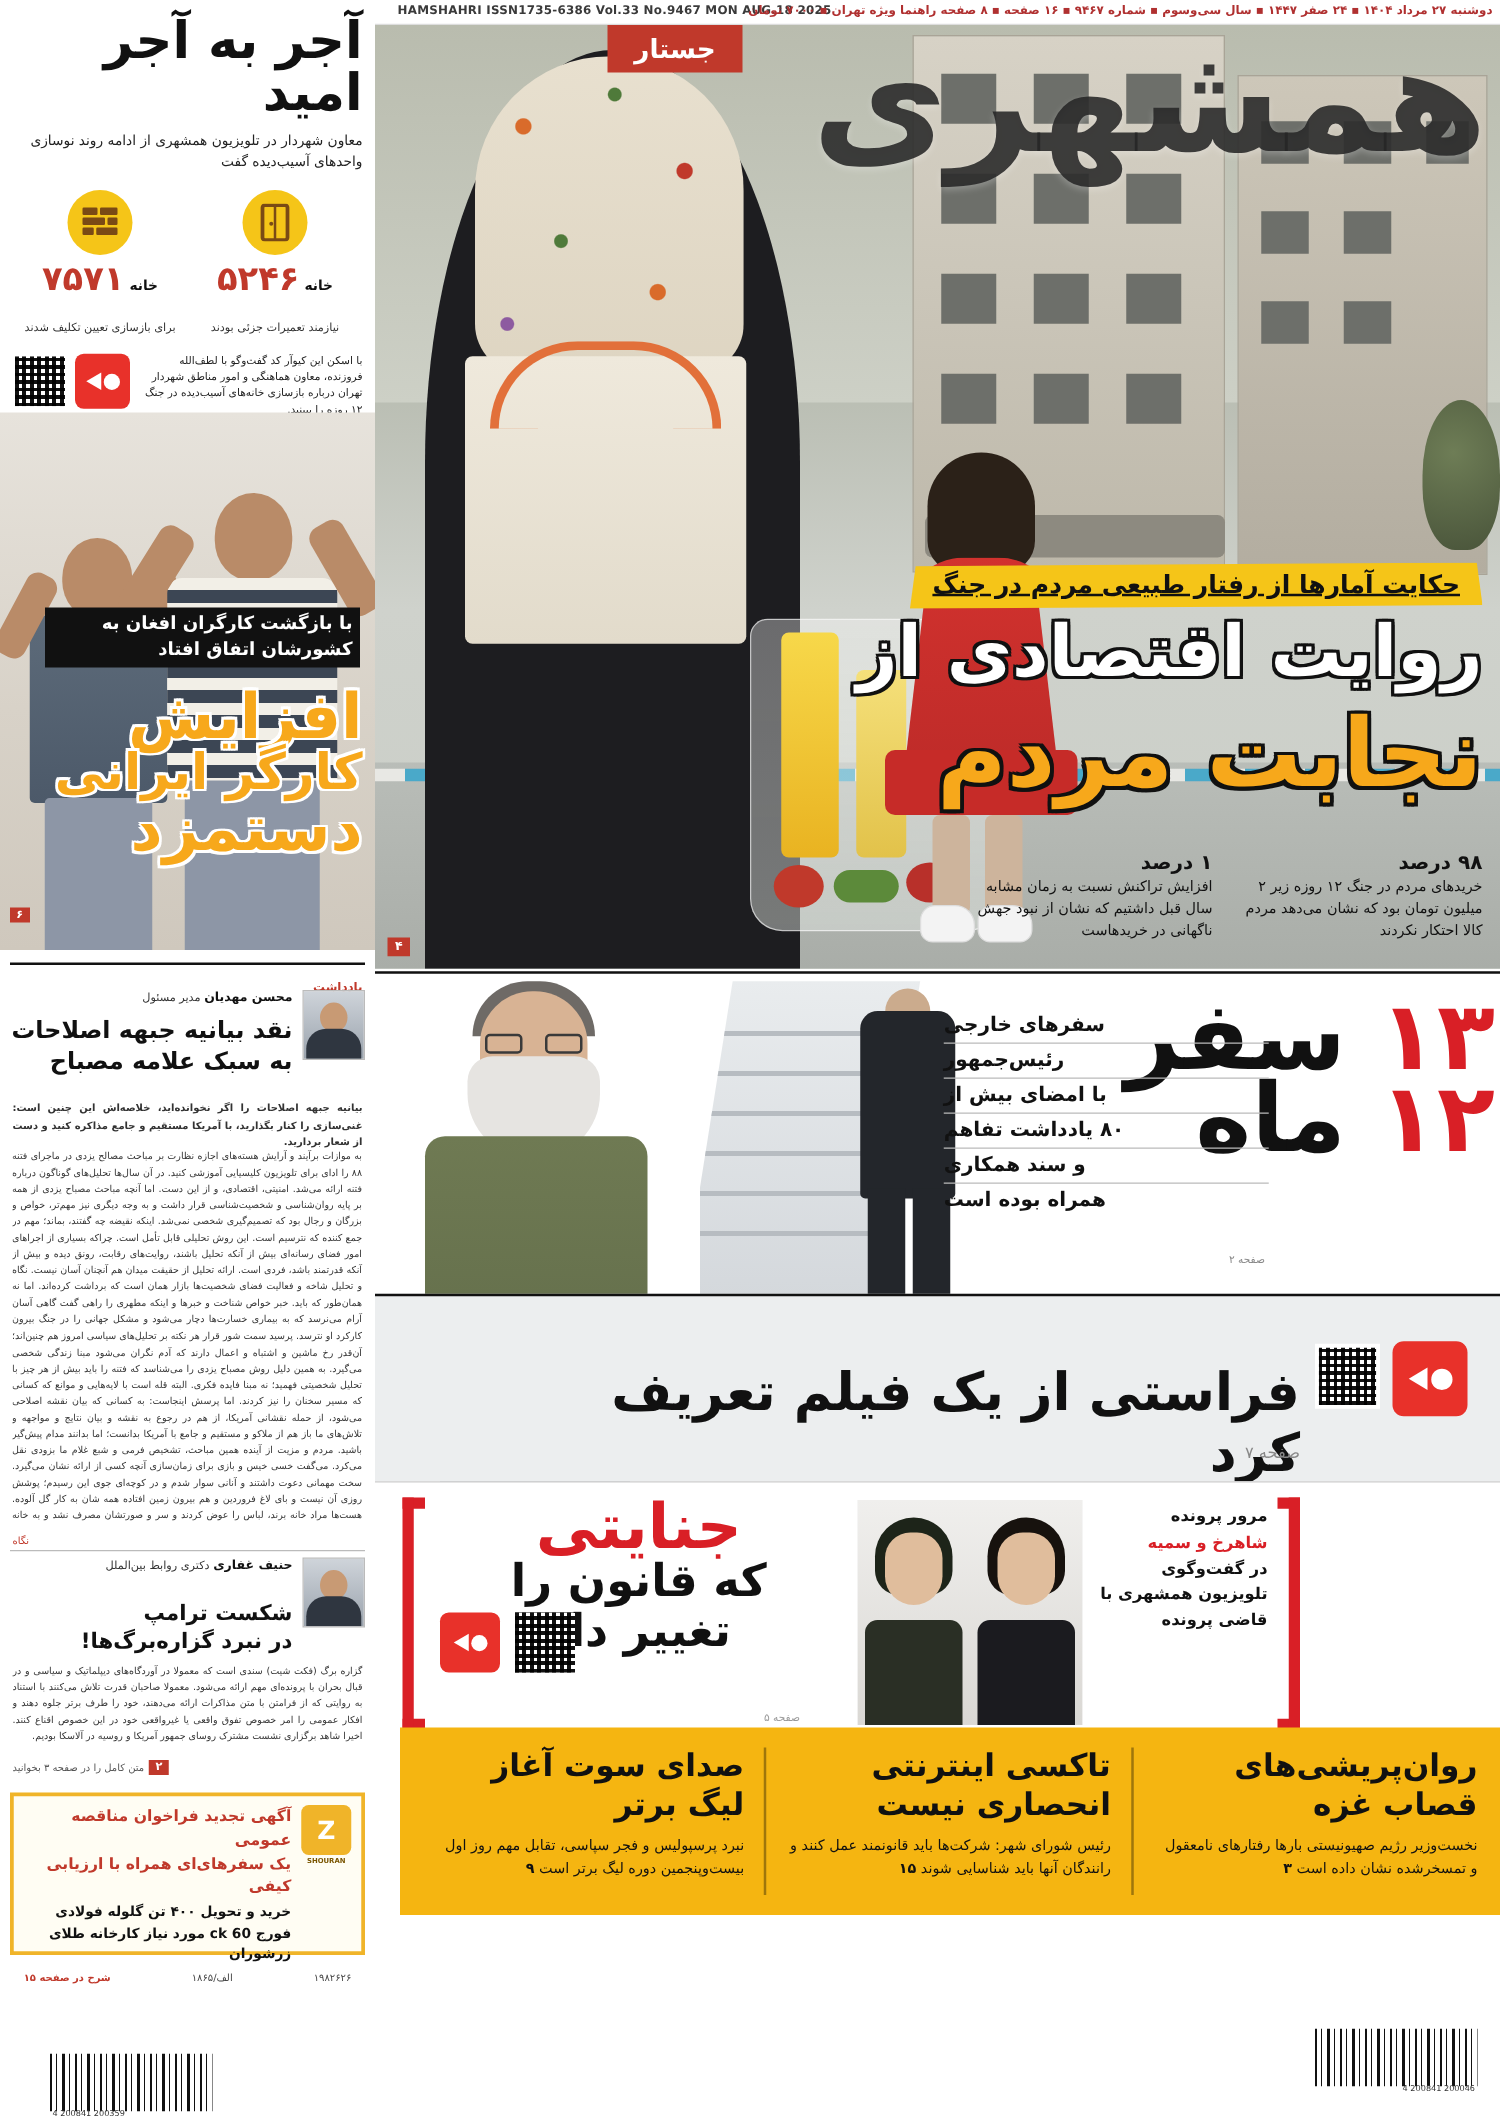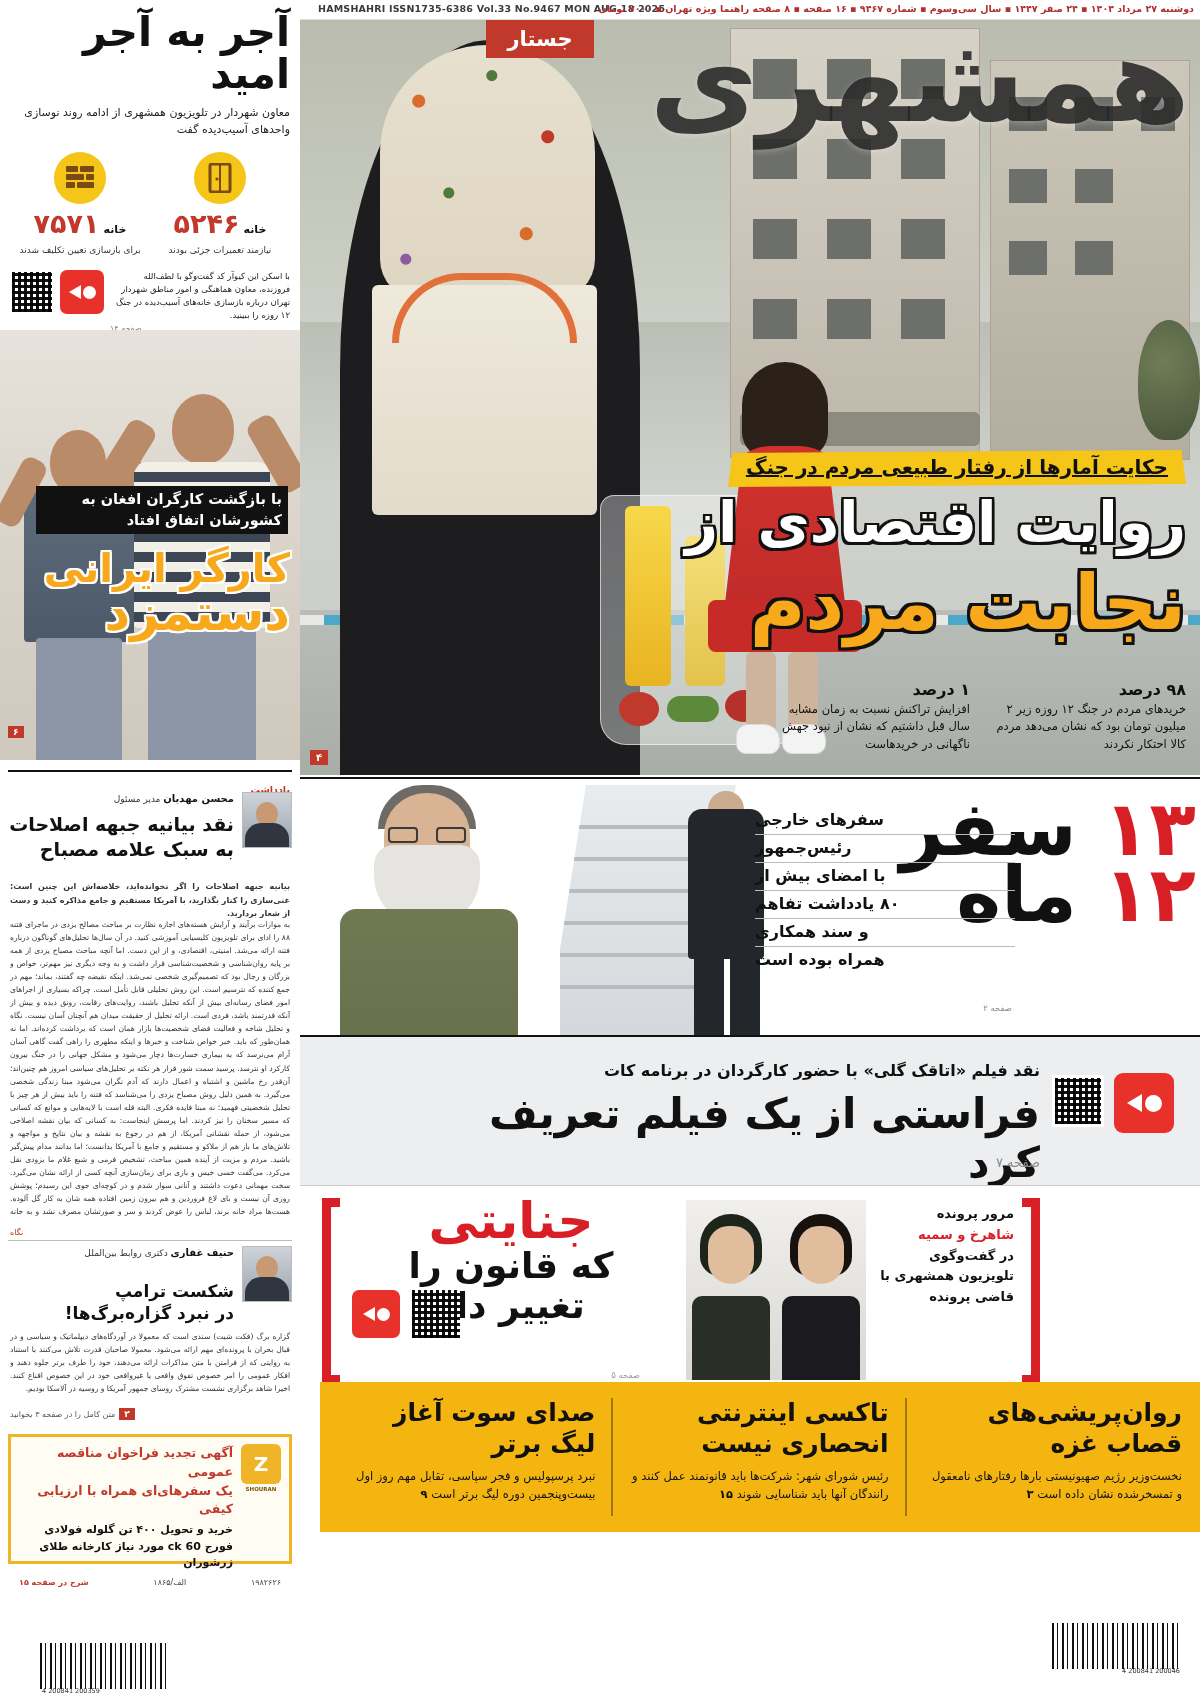--- a/index.html
+++ b/index.html
@@ -51,21 +51,21 @@
   .stat{ width:125px; text-align:center; }
   .stat .ico{
     width:52px;height:52px;border-radius:50%;background:#f5c518;margin:0 auto 4px auto;
     display:flex;align-items:center;justify-content:center;
   }
   .stat .num{
     font-size:27px; font-weight:bold; color:#c0392b; direction:rtl;
     display:flex; align-items:baseline; justify-content:center; gap:4px;
   }
   .stat .num .unit{ font-size:11px; color:#111; font-weight:bold;}
-  .stat .desc{ font-size:9px; color:#333; direction:rtl; margin-top:6px; line-height:1.3;}
+  .stat .desc{ font-size:9px; color:#333; direction:rtl; margin-top:19px; line-height:1.3;}
 
   .qr-box{ display:flex; flex-direction:row-reverse; align-items:flex-start; gap:6px;
            margin-top:14px; }
   .qr-code{ width:44px;height:44px; background:
       repeating-linear-gradient(0deg,#111 0 3px,#fff 3px 6px),
       repeating-linear-gradient(90deg,#111 0 3px,transparent 3px 6px);
       background-blend-mode:multiply; border:2px solid #fff; flex:0 0 auto;}
   .tvlogo{ width:44px;height:44px;background:#e8312a;border-radius:7px;
            display:flex;align-items:center;justify-content:center;gap:2px;flex:0 0 auto;}
   .tvlogo .d1{width:13px;height:13px;background:#fff;border-radius:50%;}
@@ -431,20 +431,21 @@
         <div class="head" style="left:44px;top:24px;width:62px;height:70px;"></div>
         <div class="body-sh" style="left:6px;top:92px;width:136px;height:166px;background:repeating-linear-gradient(180deg,#f2efe7 0 10px,#3c4654 10px 20px);"></div>
         <div class="arm" style="left:-18px;top:48px;width:30px;height:80px;transform:rotate(32deg);"></div>
         <div class="arm" style="left:134px;top:44px;width:30px;height:80px;transform:rotate(-30deg);"></div>
         <div class="jeans" style="left:20px;top:254px;width:108px;height:136px;"></div>
       </div>
     </div>
 
     <div class="lc-overlay-sub">با بازگشت کارگران افغان به کشورشان اتفاق افتاد</div>
     <div class="lc-big">
+      <span>افزایش</span>
       <span style="font-size:40px">کارگر ایرانی</span>
       <span>دستمزد</span>
     </div>
     <div class="pagebadge" style="left:8px; top:726px;">۶</div>
 
     <div class="ed-sep" style="top:770px;"></div>
     <div class="abs rtl" style="right:10px; top:778px;">
       <span class="note-label">یادداشت</span>
     </div>
 
@@ -652,21 +653,20 @@
         <div class="safar-pg">صفحه ۲</div>
       </div>
     </div>
 
     <div class="band3">
       <div class="film-tv">
           <div class="d1"></div>
           <div class="d2"></div>
         </div>
       <div class="film-qr"></div>
-      <div class="film-kicker">نقد فیلم «اتاقک گلی» با حضور کارگردان در برنامه کات</div>
       <div class="film-title">فراستی از یک فیلم تعریف کرد</div>
       <div class="film-pg">صفحه ۷</div>
     </div>
 
     <div class="band4">
       <div class="crime-bracketR"></div>
       <div class="crime-bracketL"></div>
 
       <div class="crime-sub">
         <div>مرور پرونده</div>

